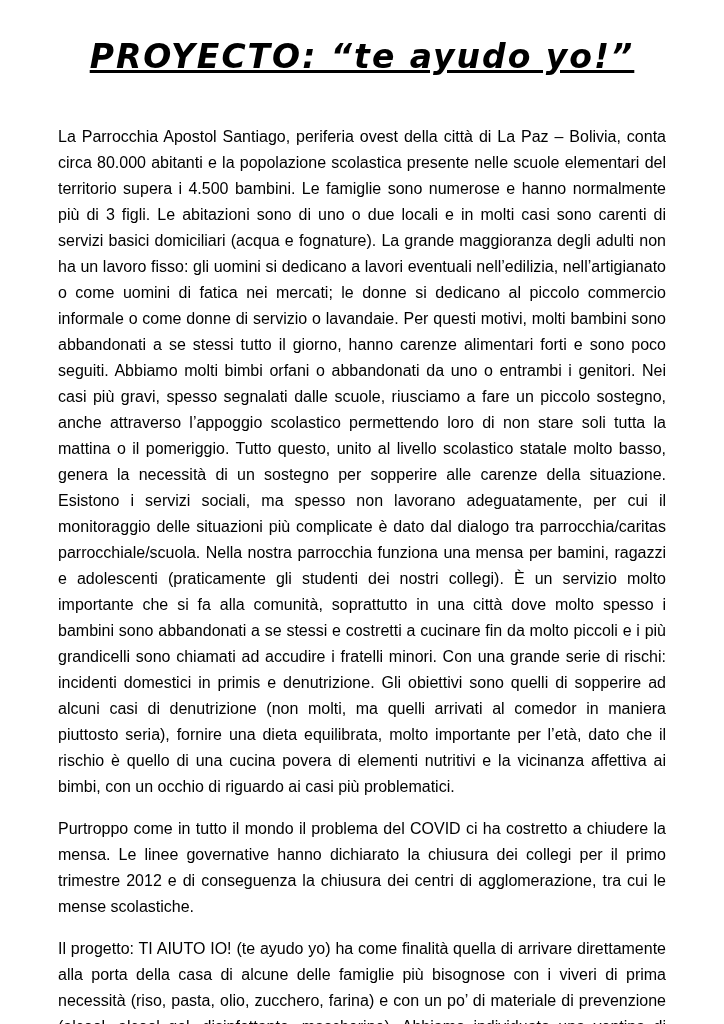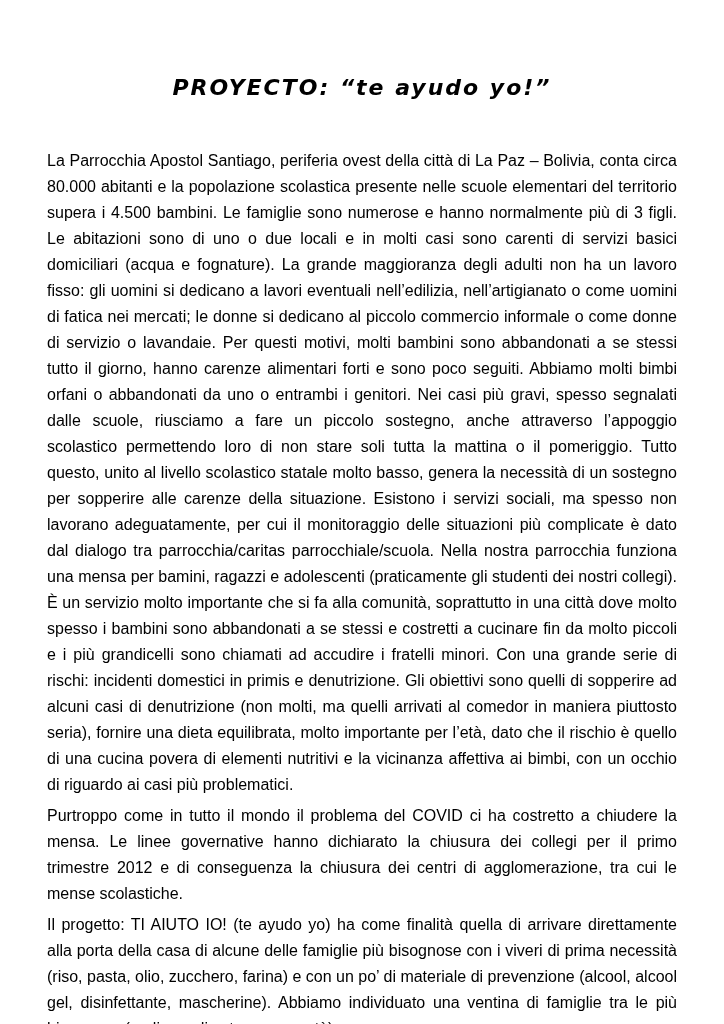--- a/index.html
+++ b/index.html
@@ -11,38 +11,39 @@
     position: relative;
     width: 724px;
     height: 1024px;
     background: #ffffff;
     color: #000000;
     overflow: hidden;
     box-sizing: border-box;
   }
   .doc-title {
     margin: 0;
-    padding-top: 75px;
+    padding-top: 37px;
     text-align: center;
     font-family: "DejaVu Sans", sans-serif;
     font-style: italic;
     font-weight: 700;
-    font-size: 22px;
+    font-size: 33px;
     letter-spacing: 2px;
     color: #000000;
+    text-decoration: underline;
   }
   .doc-body {
     margin: 48px 42px 0 42px;
     font-family: "Liberation Sans", sans-serif;
     font-size: 16px;
     line-height: 26px;
     color: #000000;
   }
   .doc-body p {
-    margin: 5px;
+    margin: 16px;
     text-align: justify;
     text-justify: inter-word;
   }
   .signature {
     margin: 0 42px 0 42px;
     text-align: right;
     font-family: "Liberation Sans", sans-serif;
     font-size: 16px;
     line-height: 26px;
     font-weight: 700;

